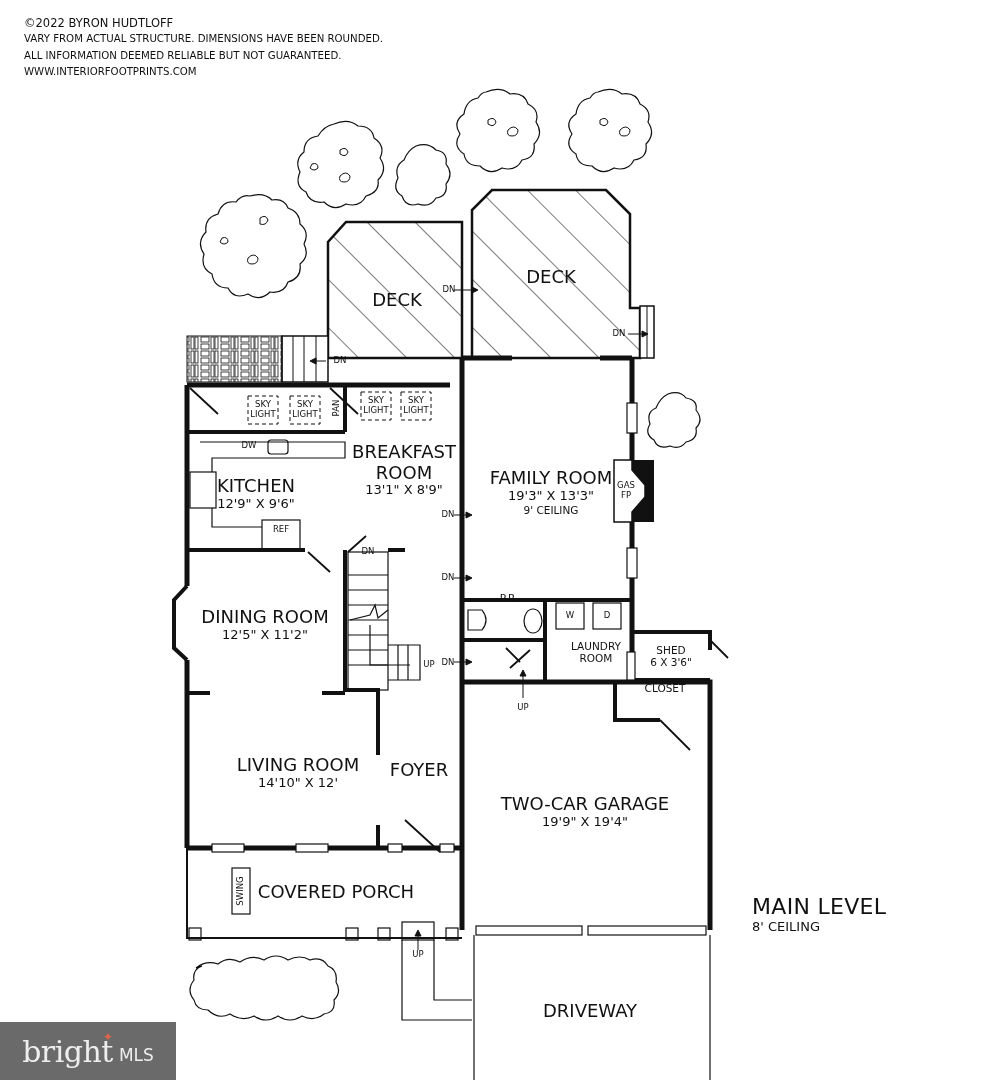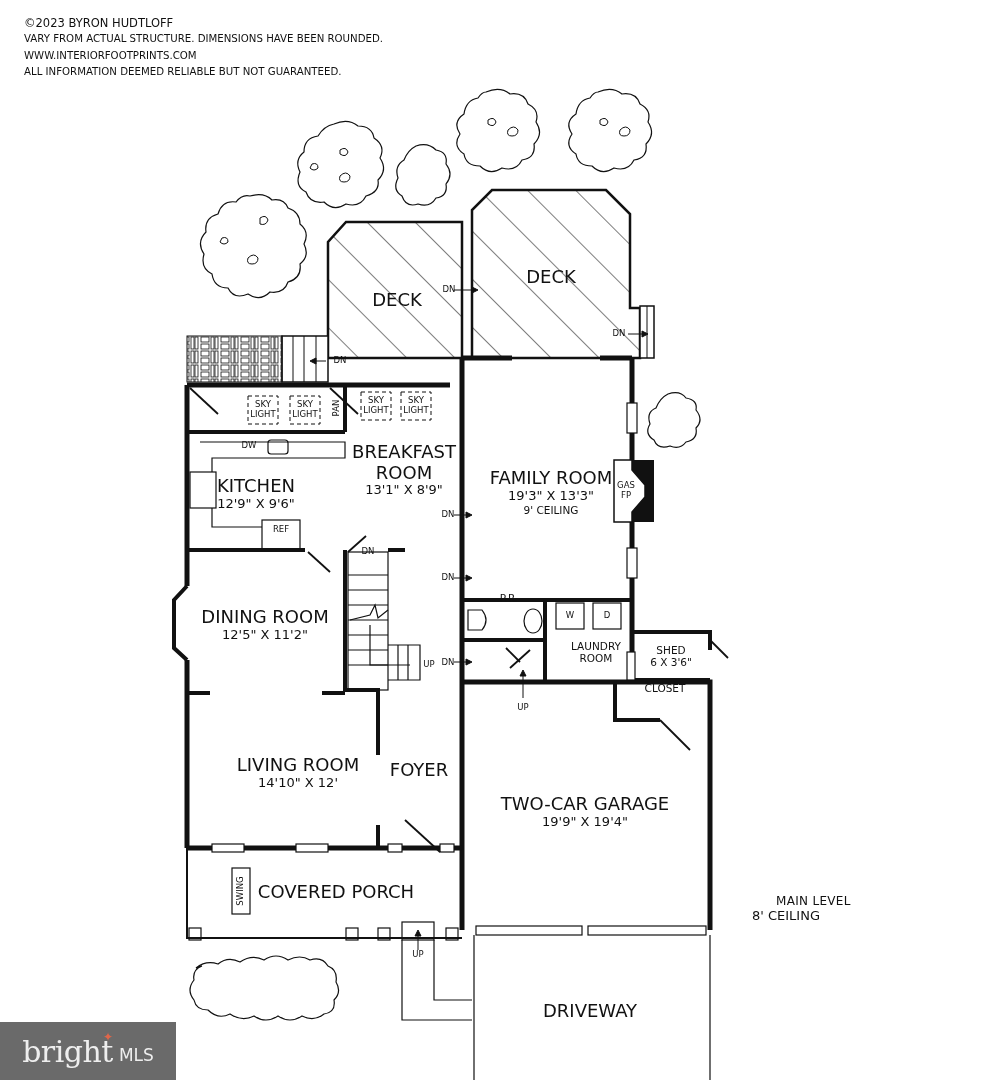--- a/index.html
+++ b/index.html
@@ -8,35 +8,35 @@
     .addr { font-size: 15.5px; letter-spacing: 0.2px; padding-bottom: 2px; border-bottom: 2px solid #111; white-space: nowrap; }
     .small { font-size: 10.2px; line-height: 16.5px; white-space: nowrap; }
     .copy { font-size: 11.5px; margin-top: 4px; line-height: 15px; }
     svg.plan { position: absolute; left: 0; top: 0; }
     .lbl { position: absolute; text-align: center; white-space: nowrap; transform: translate(-50%, -50%); line-height: 1.15; }
     .room { font-size: 18px; }
     .dim { font-size: 13px; }
     .sub { font-size: 10.5px; }
     .tiny { font-size: 8.5px; }
     .level { position: absolute; left: 752px; top: 894px; }
-    .level .t { font-size: 12px; letter-spacing: 0.3px; margin-left: 24px; }
+    .level .t { font-size: 22px; letter-spacing: 0.3px; }
     .level .s { font-size: 13px; }
     .logo { position: absolute; left: 0; top: 1022px; width: 176px; height: 58px; background: #6a6a6a; display: flex; align-items: center; justify-content: center; }
     .logo .b { font-family: "DejaVu Serif", serif; font-size: 30px; color: #eeeeee; letter-spacing: -0.5px; }
     .logo .m { font-family: "DejaVu Sans", sans-serif; font-size: 17px; color: #eeeeee; margin-left: 6px; margin-top: 8px; }
     .logo .star { color: #e0664a; font-size: 12px; position: relative; top: -14px; left: -10px; width: 0; display: inline-block; }
   </style>
 </head>
 <body>
 
 <div class="header">
-  <div class="small copy">©2023 BYRON HUDTLOFF</div>
+  <div class="small copy">©2022 BYRON HUDTLOFF</div>
   <div class="small">VARY FROM ACTUAL STRUCTURE. DIMENSIONS HAVE BEEN ROUNDED.</div>
+  <div class="small">ALL INFORMATION DEEMED RELIABLE BUT NOT GUARANTEED.</div>
   <div class="small">WWW.INTERIORFOOTPRINTS.COM</div>
-  <div class="small">ALL INFORMATION DEEMED RELIABLE BUT NOT GUARANTEED.</div>
 </div>
 
 <svg class="plan" width="982" height="1080" viewBox="0 0 982 1080" xmlns="http://www.w3.org/2000/svg">
   <defs>
     <pattern id="hatch" patternUnits="userSpaceOnUse" width="34" height="34" patternTransform="rotate(-45)">
       <line x1="0" y1="0" x2="0" y2="34" stroke="#111" stroke-width="1.1"></line>
     </pattern>
     <pattern id="brick" patternUnits="userSpaceOnUse" width="20" height="14">
       <rect x="1" y="1" width="8" height="5" fill="none" stroke="#111" stroke-width="0.8"></rect>
       <rect x="11" y="1" width="3" height="12" fill="none" stroke="#111" stroke-width="0.8"></rect>

